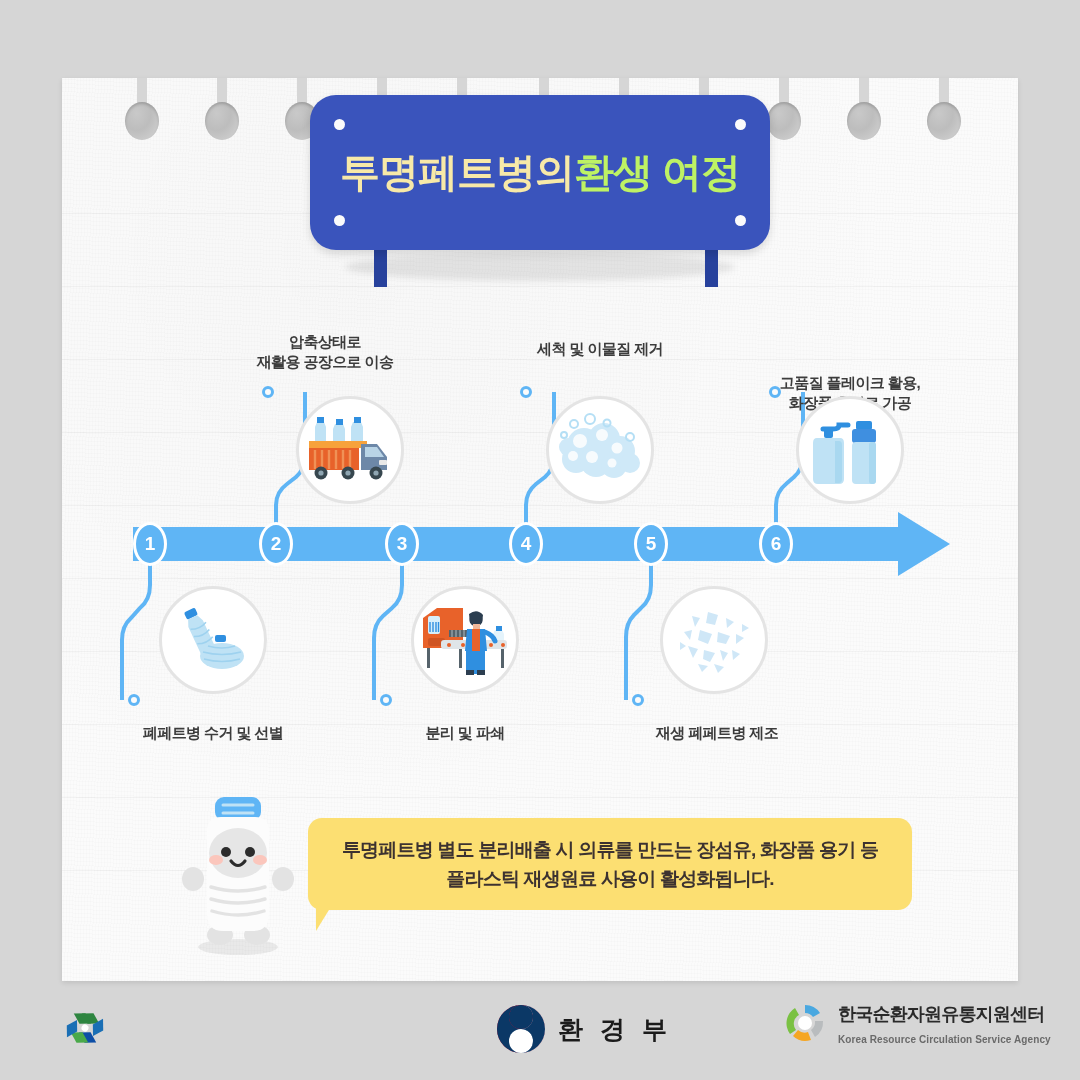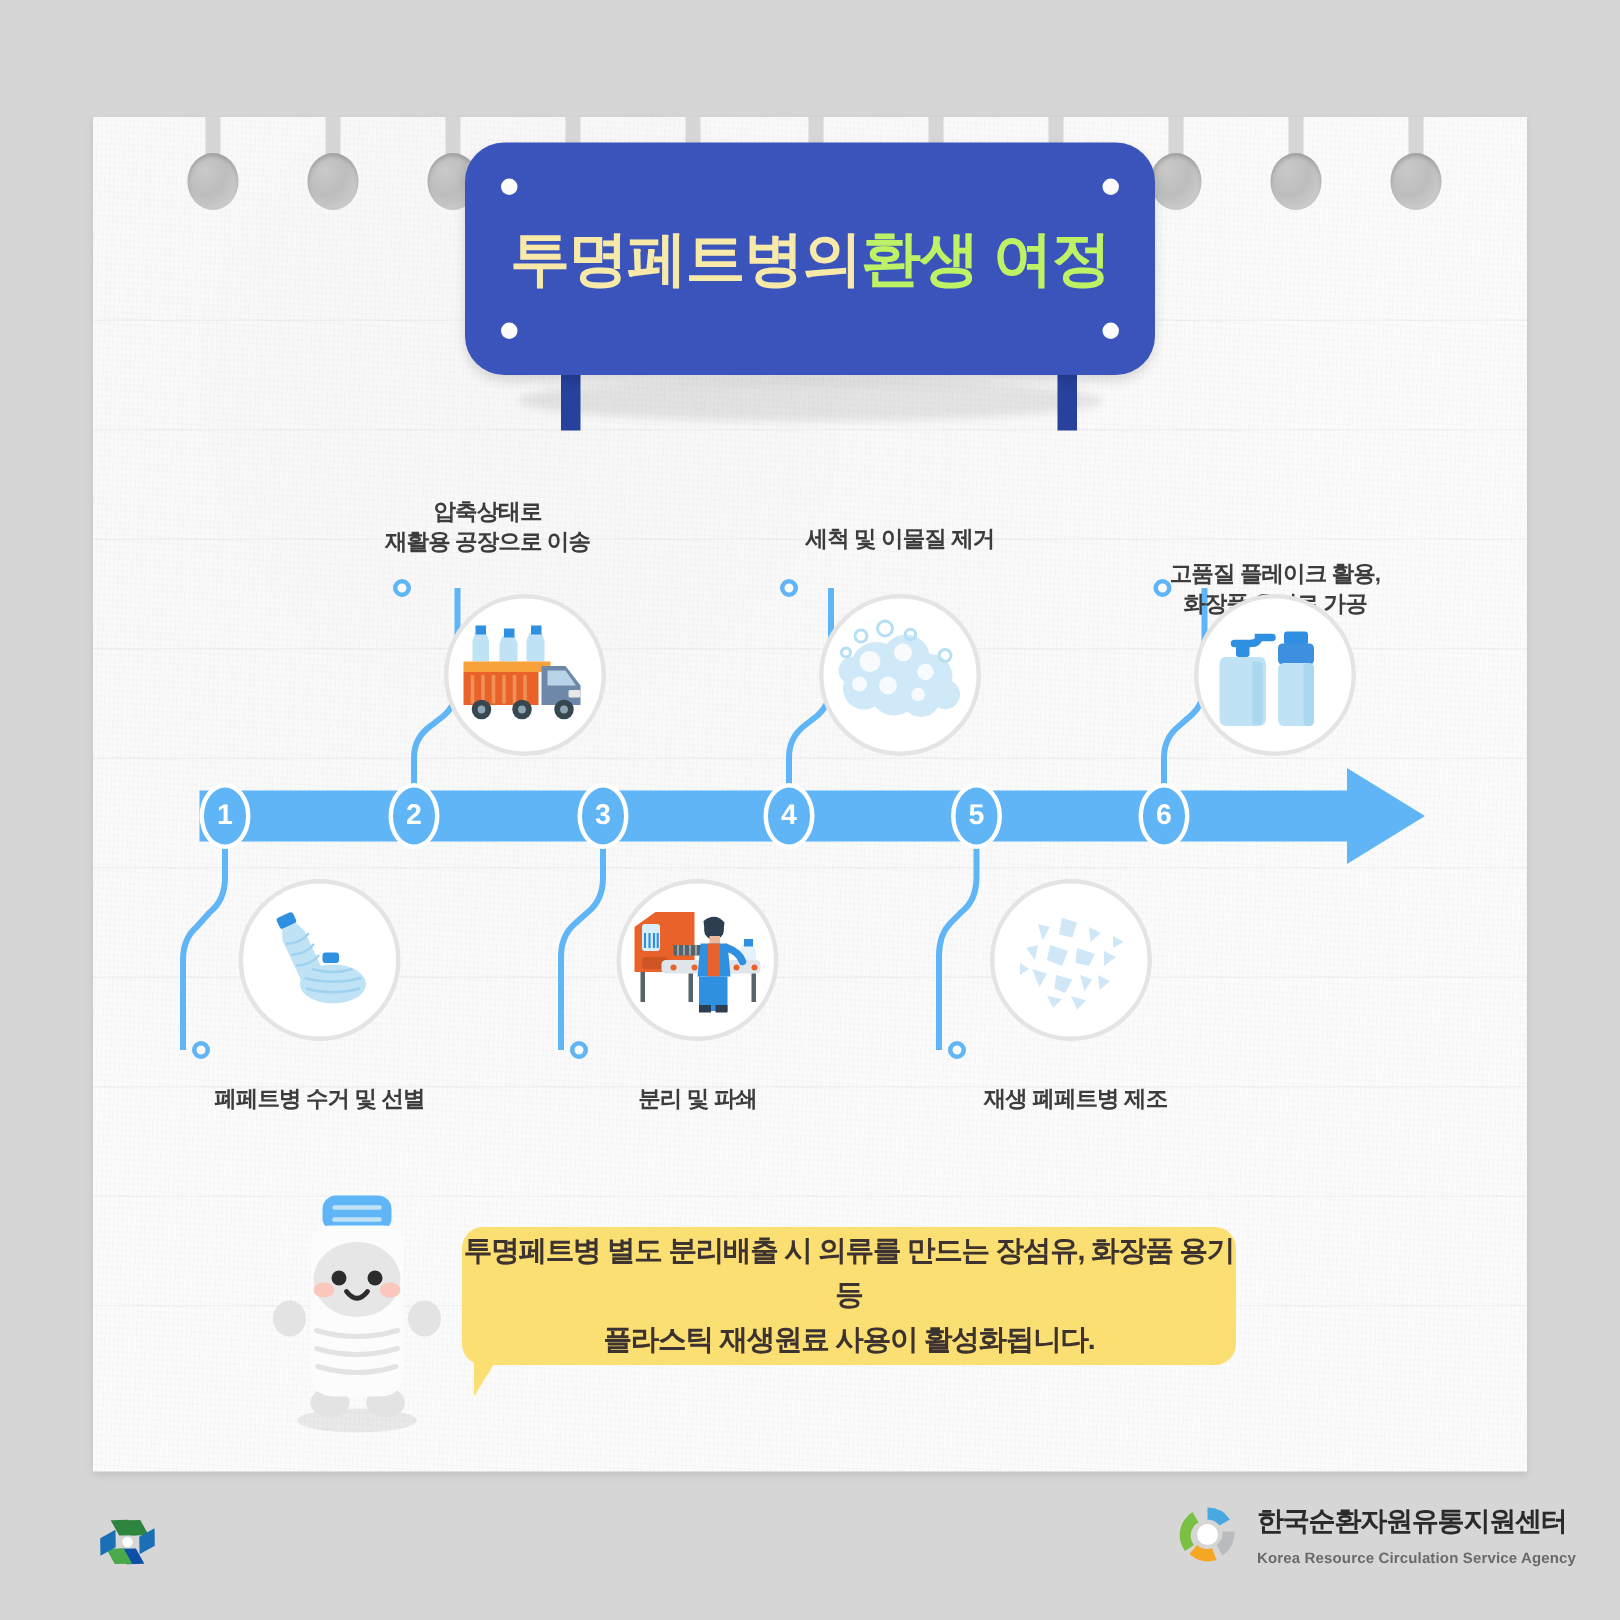--- a/index.html
+++ b/index.html
@@ -116,21 +116,21 @@
 
   
   .caption {
     position:absolute; text-align:center;
     font-size:15px; font-weight:bold; color:#3c3c3c; line-height:1.35;
     letter-spacing:-0.6px; white-space:pre-line;
   }
 
   
   #bubble-box {
-    position:absolute; left:308px; top:818px; width:516px; height:92px;
+    position:absolute; left:308px; top:818px; width:604px; height:92px;
     background:#fcdf72; border-radius:14px;
     display:flex; align-items:center; justify-content:center;
   }
   #bubble-tail {
     position:absolute; left:316px; top:905px;
     width:0; height:0;
     border-left:16px solid #fcdf72;
     border-bottom:26px solid transparent;
     border-right:12px solid transparent;
   }
@@ -442,21 +442,21 @@
 
     <rect x="45" y="12" width="16" height="9" rx="2" fill="#2f8fe0"></rect>
     <rect x="41" y="20" width="24" height="14" rx="3" fill="#3f8fe0"></rect>
     <rect x="41" y="33" width="24" height="42" rx="4" fill="#bfe2f5"></rect>
     <rect x="58" y="33" width="7" height="42" rx="3" fill="#a9d8f0"></rect>
   </svg>
 </div>
 
 <div class="caption" style="left:205px; top:332px; width:240px;"><span>압축상태로
 재활용 공장으로 이송</span></div>
-<div class="caption" style="left:480px; top:350px; width:240px;text-align:center;"><span>세척 및 이물질 제거</span></div>
+<div class="caption" style="left:480px; top:339px; width:240px;text-align:center;"><span>세척 및 이물질 제거</span></div>
 <div class="caption" style="left:730px; top:332px; width:240px;margin-top:41px;"><span>고품질 플레이크 활용,
 화장품 용기로 가공</span></div>
 <div class="caption" style="left:93px; top:723px; width:240px;"><span>폐페트병 수거 및 선별</span></div>
 <div class="caption" style="left:345px; top:723px; width:240px;"><span>분리 및 파쇄</span></div>
 <div class="caption" style="left:597px; top:723px; width:240px;"><span>재생 폐페트병 제조</span></div>
 
 <div id="bubble-tail"></div>
 <div id="bubble-box">
   <div id="bubble-text">투명페트병 별도 분리배출 시 의류를 만드는 장섬유, 화장품 용기 등
 플라스틱 재생원료 사용이 활성화됩니다.</div>
@@ -504,20 +504,32 @@
         <path d="M40 16 l-6 10 -6 -10 6 -10 z" fill="#1a6fb5"></path>
         <path d="M40 30 l-10 6 -10 -6 10 -6 z" fill="#0d4ea6"></path>
         <path d="M23 40 l-10 -6 10 -6 10 6 z" fill="#4aa94a"></path>
         <path d="M6 30 l6 -10 6 10 -6 10 z" fill="#1a6fb5"></path>
         <path d="M6 16 l10 -6 10 6 -10 6 z" fill="#2e8540"></path>
         <circle cx="23" cy="23" r="3.5" fill="#ffffff"></circle>
       </g>
     </svg>
   </div>
 
+  <div class="logo-block" id="logo-2">
+    <svg width="52" height="52" viewBox="0 0 52 52">
+      <circle cx="26" cy="26" r="24" fill="#c8102e"></circle>
+      <path d="M26 2 a24 24 0 0 1 0 48 a12 12 0 0 1 0 -24 a12 12 0 0 0 0 -24 z" fill="#ffffff"></path>
+      <path d="M26 2 a24 24 0 0 0 0 48 a12 12 0 0 0 0 -24 a12 12 0 0 1 0 -24 z" fill="#0b3866"></path>
+      <circle cx="26" cy="14" r="12" fill="#0b3866"></circle>
+      <circle cx="26" cy="38" r="12" fill="#ffffff"></circle>
+      <path d="M26 26 a12 12 0 0 1 0 24 a24 24 0 0 0 0 -48 a12 12 0 0 1 0 24 z" fill="#0b3866"></path>
+      <circle cx="26" cy="26" r="24" fill="none" stroke="#ffffff" stroke-width="0"></circle>
+    </svg>
+    <span class="logo-txt-2">환 경 부</span>
+  </div>
 
   <div class="logo-block" id="logo-3">
     <svg width="44" height="44" viewBox="0 0 44 44">
       <path d="M22 4 a18 18 0 0 1 15 8 l-7 4 a10 10 0 0 0 -8 -4 z" fill="#4aa8e0"></path>
       <path d="M40 20 a18 18 0 0 1 -8 16 l-4 -7 a10 10 0 0 0 4 -9 z" fill="#b9bcbe"></path>
       <path d="M28 39 a18 18 0 0 1 -18 -4 l5 -6 a10 10 0 0 0 10 2 z" fill="#f5a623"></path>
       <path d="M7 33 a18 18 0 0 1 5 -26 l4 7 a10 10 0 0 0 -3 15 z" fill="#7ac143"></path>
       <circle cx="22" cy="22" r="7" fill="#ffffff"></circle>
     </svg>
     <div style="display:flex; flex-direction:column; gap:8px;">

